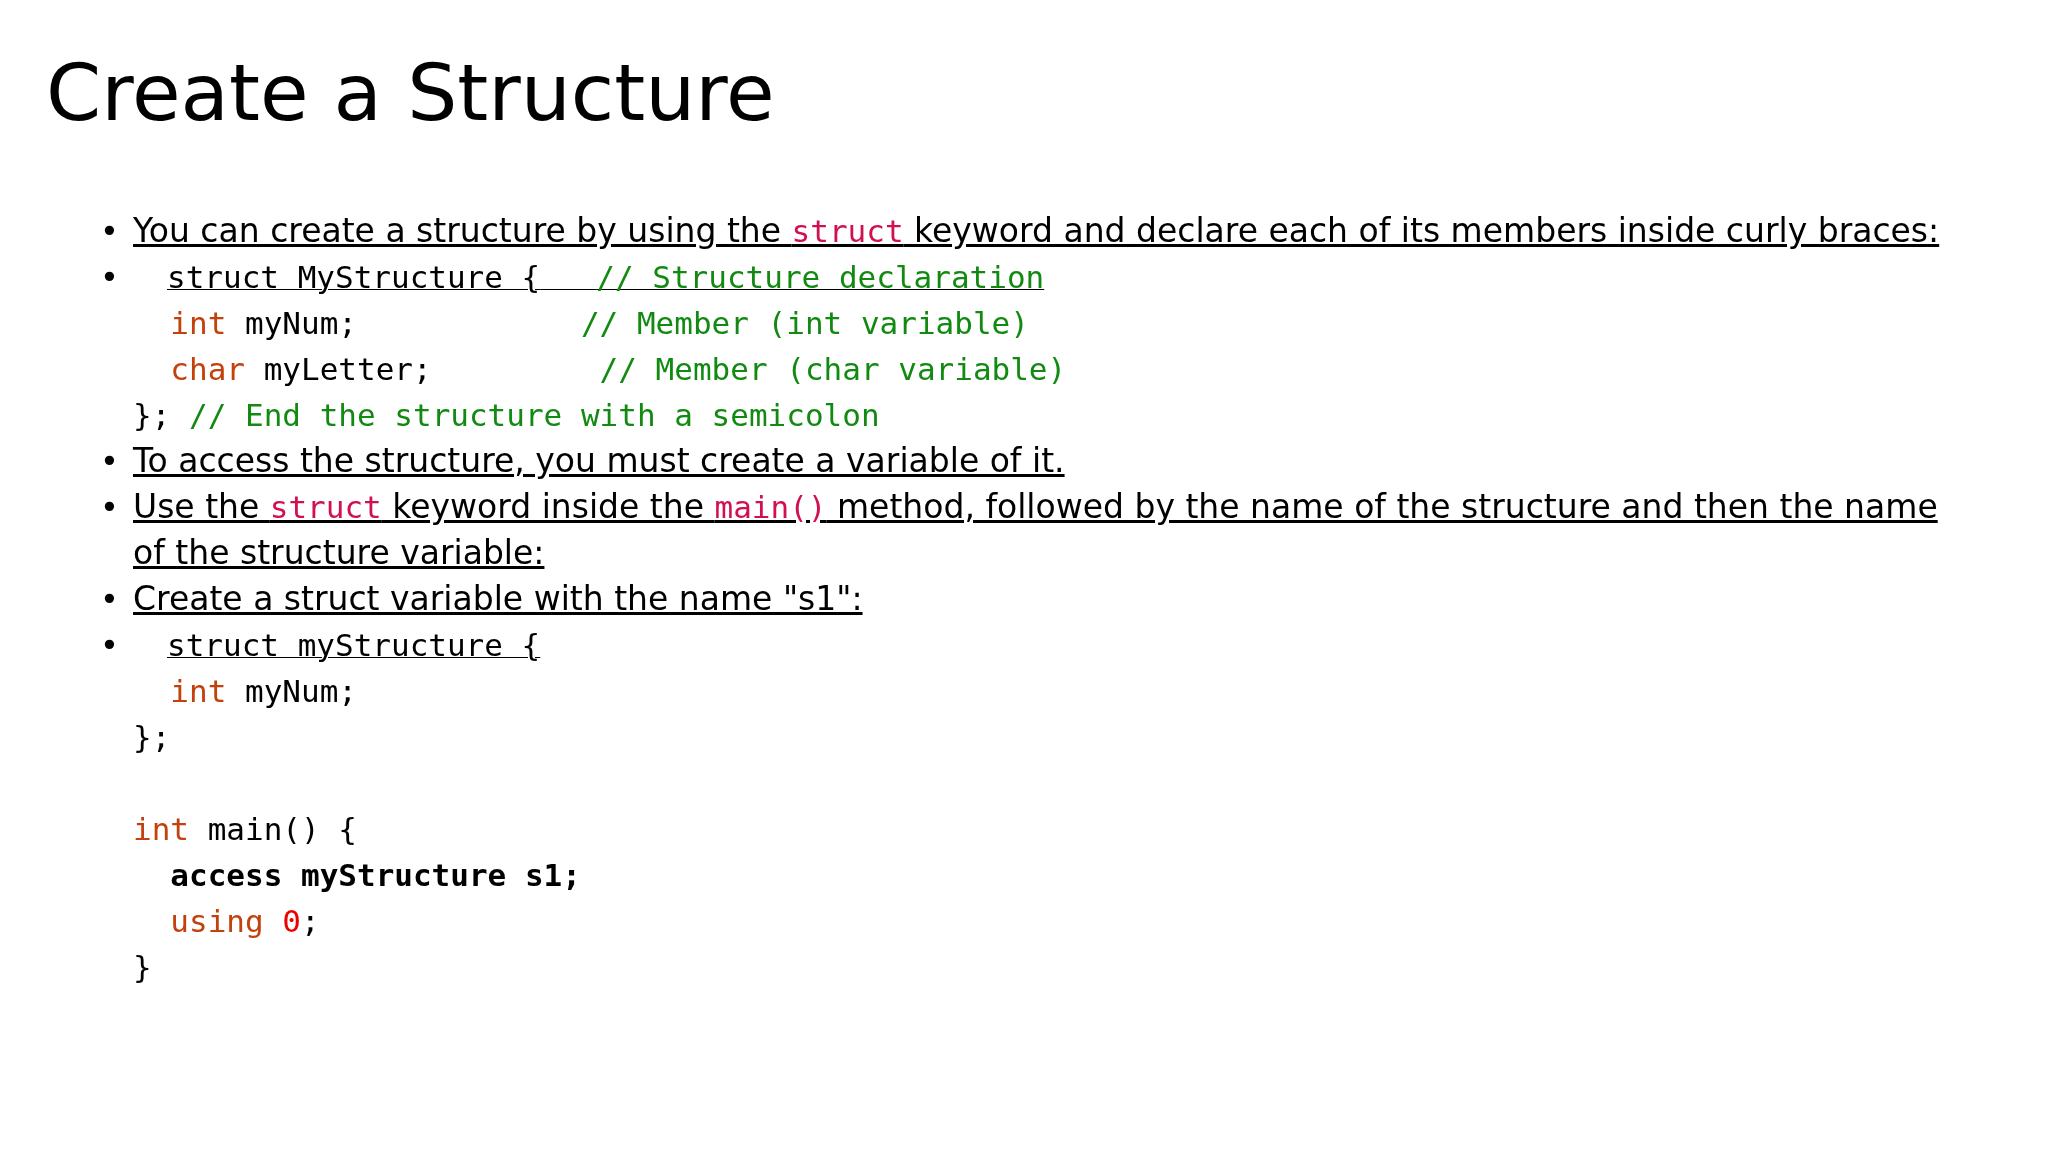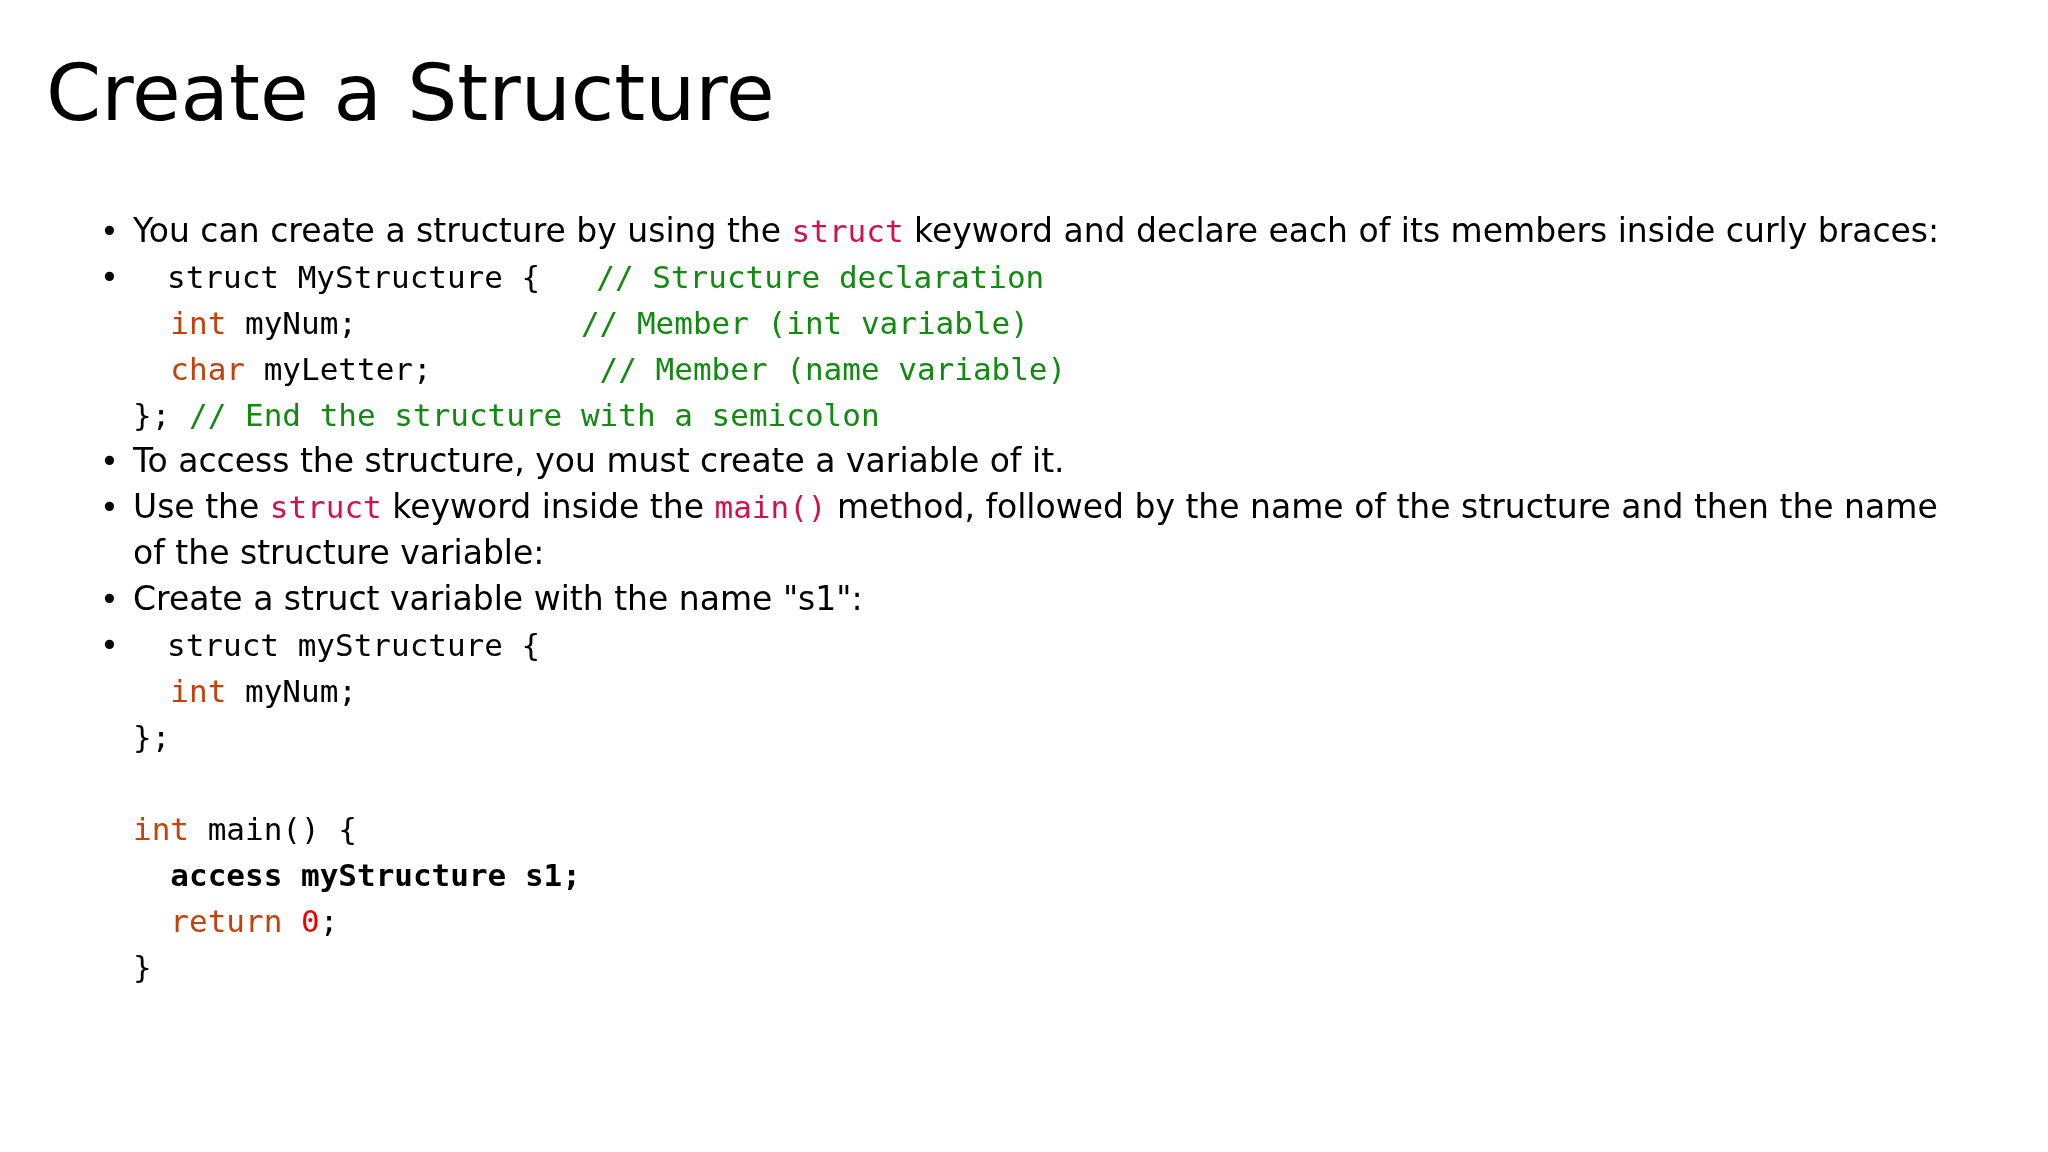--- a/index.html
+++ b/index.html
@@ -51,20 +51,21 @@
     left: 12px;
     top: 0;
     width: 20px;
     font-family: "DejaVu Sans", sans-serif;
     font-size: 32px;
     line-height: 46px;
     color: #000000;
   }
   .bullet-row > .row-content {
     display: block;
+    text-decoration: underline;
   }
 
   
   .prose {
     font-family: "DejaVu Sans", sans-serif;
     font-size: 33px;
     line-height: 46px;
     color: #000000;
   }
 
@@ -121,21 +122,21 @@
       <span class="row-content prose"><span>You can create a structure by using the </span><span class="inline-code">struct</span><span> keyword and declare each of its members inside curly braces:</span></span>
     </div>
 
     <div class="bullet-row">
       <span class="bullet-dot">•</span>
       <span class="row-content">
         <span class="codeline"><span class="tok-plain">struct MyStructure {</span><span>   </span><span class="tok-comment">// Structure declaration</span></span>
       </span>
     </div>
     <span class="code-cont"><span>  </span><span class="tok-kw">int</span><span class="tok-plain"> myNum;</span><span>            </span><span class="tok-comment">// Member (int variable)</span></span>
-    <span class="code-cont"><span>  </span><span class="tok-kw">char</span><span class="tok-plain"> myLetter;</span><span>         </span><span class="tok-comment">// Member (name variable)</span></span>
+    <span class="code-cont"><span>  </span><span class="tok-kw">char</span><span class="tok-plain"> myLetter;</span><span>         </span><span class="tok-comment">// Member (char variable)</span></span>
     <span class="code-cont"><span class="tok-plain">};</span><span> </span><span class="tok-comment">// End the structure with a semicolon</span></span>
 
     <div class="bullet-row">
       <span class="bullet-dot">•</span>
       <span class="row-content prose">To access the structure, you must create a variable of it.</span>
     </div>
 
     <div class="bullet-row">
       <span class="bullet-dot">•</span>
       <span class="row-content prose"><span>Use the </span><span class="inline-code">struct</span><span> keyword inside the </span><span class="inline-code">main()</span><span> method, followed by the name of the structure and then the name of the structure variable:</span></span>
@@ -150,17 +151,17 @@
       <span class="bullet-dot">•</span>
       <span class="row-content">
         <span class="codeline">struct myStructure {</span>
       </span>
     </div>
     <span class="code-cont"><span>  </span><span class="tok-kw">int</span><span class="tok-plain"> myNum;</span></span>
     <span class="code-cont">};</span>
     <span class="code-cont blankline"></span>
     <span class="code-cont"><span class="tok-kw">int</span><span class="tok-plain"> main() {</span></span>
     <span class="code-cont"><span class="tok-bold">  access myStructure s1;</span></span>
-    <span class="code-cont"><span class="tok-kw">  return </span><span class="tok-num">0</span><span class="tok-plain">;</span></span>
+    <span class="code-cont"><span class="tok-kw">  using </span><span class="tok-num">0</span><span class="tok-plain">;</span></span>
     <span class="code-cont">}</span>
 
   </div>
 </div>
 
 </body></html>

